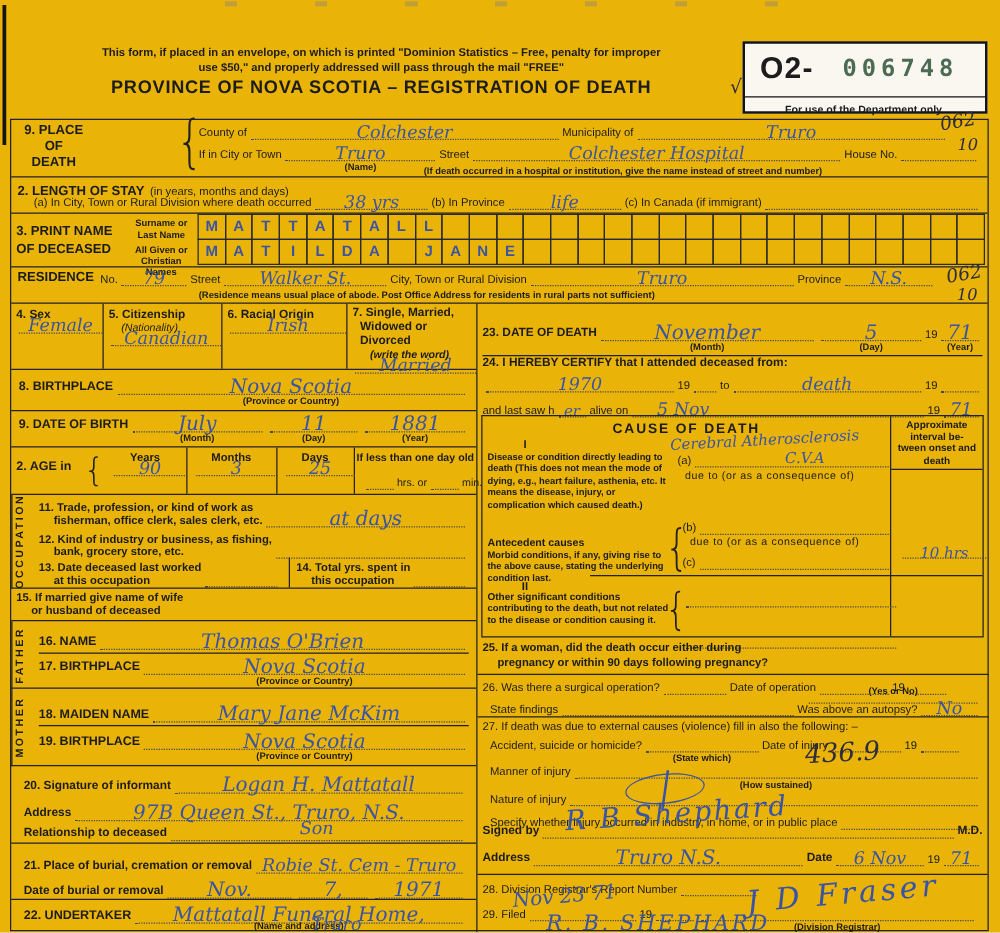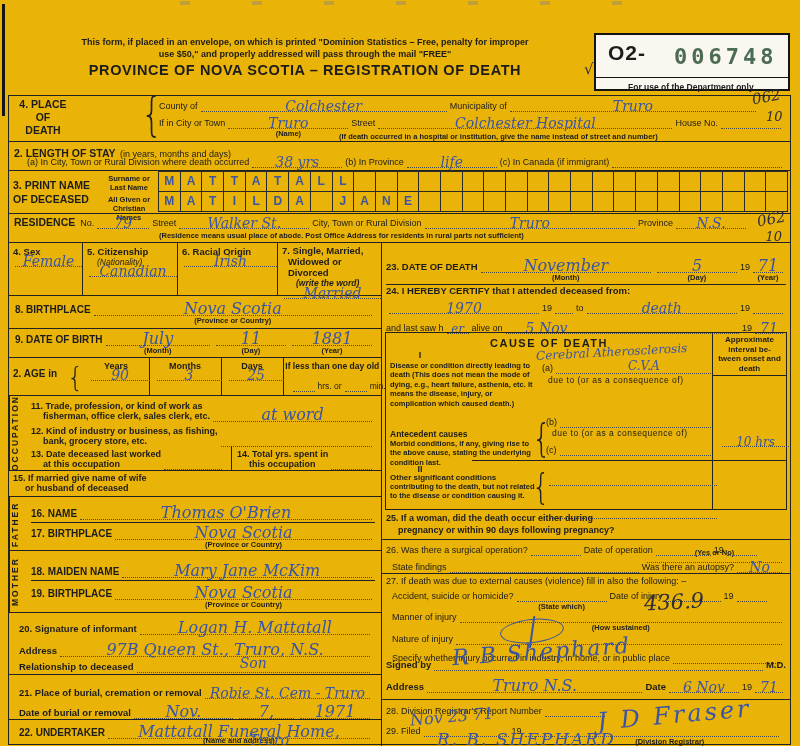--- a/index.html
+++ b/index.html
@@ -22,21 +22,21 @@
   .t95 { font-size:9.5px; }
   .t10 { font-size:10px; }
   .t105{ font-size:10.5px; }
   .t11 { font-size:11px; }
   .t14 { font-size:14.5px; letter-spacing:.6px; }
   
   .hw  { font-family:"DejaVu Serif", serif; font-style:italic; color:#3a54a5; font-size:14px; line-height:1; }
   .hw-sm { font-size:12px; }
   .hw-lg { font-size:16px; }
   .hw-dk { color:#2d2d3c; }
-  .stampnum { font-family:"DejaVu Sans Mono", monospace; font-weight:bold; color:#4b6b53; letter-spacing:4px; font-size:22px; }
+  .stampnum { font-family:"DejaVu Sans Mono", monospace; font-weight:bold; color:#4b6b53; letter-spacing:4px; font-size:19px; }
   
   .fl { display:flex; align-items:flex-end; white-space:nowrap; }
   .fl .lbl { flex:0 0 auto; padding-bottom:1px; }
   .dot { flex:1 1 auto; border-bottom:1px dotted #4a4a4a; margin:0 3px; height:13px; position:relative; min-width:8px; }
   .dot > .hwv { position:absolute; left:0; right:0; bottom:-2px; text-align:center; }
   .dot > .sub { position:absolute; top:13px; left:0; right:0; text-align:center; font-size:7.5px; font-weight:bold; white-space:nowrap; }
   .vert { writing-mode:vertical-rl; transform:rotate(180deg); text-align:center; font-weight:bold; letter-spacing:2px; font-size:8.5px; }
   .boxgrid { display:grid; grid-template-columns:repeat(29,1fr); position:absolute; left:150px; width:629px; height:20px; }
   .box-cell { border:1px solid #2a2a2a; margin-left:-1px; margin-top:-1px;
     font-family:"Liberation Sans",sans-serif; font-weight:bold; color:#3a54a5;
@@ -53,34 +53,34 @@
   <div class="abs" style="left:2px; top:4px; width:3px; height:112px; background:#141414;"></div>
   <div class="abs" style="left:180px; top:1px; width:480px; height:4px; opacity:.45; background:repeating-linear-gradient(90deg,#8d8676 0 10px,transparent 10px 72px);"></div>
 
   <div class="abs ctr b t9" style="left:50px; top:37px; width:510px; line-height:1.3;">
     <div>This form, if placed in an envelope, on which is printed "Dominion Statistics – Free, penalty for improper</div>
     <div>use $50," and properly addressed will pass through the mail "FREE"</div>
   </div>
   <div class="abs ctr b t14" style="left:40px; top:62px; width:530px;">PROVINCE OF NOVA SCOTIA – REGISTRATION OF DEATH</div>
 
   <div class="abs" style="left:594px; top:33px; width:196px; height:58px; border:2px solid #141414; background:#faf7f0;">
-    <span class="abs" style="left:12px; top:6px; font-size:21px; font-weight:bold; letter-spacing:1px;">O2-</span>
+    <span class="abs" style="left:12px; top:6px; font-size:24px; font-weight:bold; letter-spacing:1px;">O2-</span>
     <span class="abs stampnum" style="left:78px; top:9px;">006748</span>
     <div class="abs" style="left:0; right:0; top:42px; border-top:1.2px solid #141414;"></div>
   </div>
   <span class="abs hw" style="left:584px; top:62px; color:#2d2d3c; font-size:15px;">√</span>
   <div class="abs b t85" style="left:628px; top:82px;">For use of the Department only</div>
   <span class="abs hw hw-dk" style="left:752px; top:90px; font-size:15px; transform:rotate(-10deg);">062</span>
   <span class="abs hw hw-dk" style="left:766px; top:110px; font-size:13px;">10</span>
 
   <div class="frame">
 
     <div class="abs" style="left:0; top:0; width:781px; height:46px; border-bottom:1.2px solid #222;">
       <div class="abs ctr b t105" style="left:2px; top:2px; width:64px; line-height:1.25;">
-        <div>4. PLACE</div>
+        <div>9. PLACE</div>
         <div>OF</div>
         <div>DEATH</div>
       </div>
       <div class="abs brace" style="left:132px; top:-2px; font-size:34px; transform:scaleY(1.35);">{</div>
       <div class="abs fl t9" style="left:150px; top:3px; width:600px;">
         <span class="lbl">County of</span>
         <span class="dot">
             <span class="hwv hw">Colchester</span>
           </span>
         <span class="lbl">Municipality of</span>
@@ -311,21 +311,21 @@
             <span class="lbl">min.</span>
           </div>
         </div>
       </div>
 
       <div class="abs" style="top:153px; left:0; width:372px; height:75px; border-bottom:1.2px solid #222;">
         <div class="abs vert" style="left:0; top:0; width:15px; height:75px; border-right:1px solid #222;">OCCUPATION</div>
         <div class="abs fl t9" style="left:22px; top:2px; width:344px;">
           <span class="lbl b" style="font-weight:normal;"><span class="b">11. Trade, profession, or kind of work as</span><br><span class="b" style="padding-left:12px;">fisherman, office clerk, sales clerk, etc.</span></span>
           <span class="dot" style="height:24px;">
-              <span class="hwv hw hw-lg">at word</span>
+              <span class="hwv hw hw-lg">at days</span>
             </span>
         </div>
         <div class="abs fl t9" style="left:22px; top:27px; width:344px;">
           <span class="lbl"><span class="b">12. Kind of industry or business, as fishing,</span><br><span class="b" style="padding-left:12px;">bank, grocery store, etc.</span></span>
           <span class="dot" style="height:24px;"></span>
         </div>
         <div class="abs fl t9" style="left:22px; top:52px; width:194px;align-items:center;">
           <span class="lbl"><span class="b">13. Date deceased last worked</span><br><span class="b" style="padding-left:12px;">at this occupation</span></span>
           <span class="dot" style="height:22px;"></span>
         </div>
@@ -536,21 +536,21 @@
           <span class="lbl b" style="font-weight:normal;">26. Was there a surgical operation?</span>
           <span class="dot" style="flex:0 0 50px;"></span>
           <span class="lbl">Date of operation</span>
           <span class="dot" style="flex:0 0 55px;"></span>
           <span class="lbl">19</span>
           <span class="dot" style="flex:0 0 30px;"></span>
         </div>
         <div class="fl t9" style="margin:4px 6px 0 10px;">
           <span class="lbl">State findings</span>
           <span class="dot"></span>
-          <span class="lbl b" style="font-weight:normal;">Was there an autopsy?</span>
+          <span class="lbl b" style="font-weight:normal;">Was above an autopsy?</span>
           <span class="dot" style="flex:0 0 45px;">
               <span class="hwv hw">No</span>
             </span>
         </div>
       </div>
 
       <div class="abs" style="left:0; top:331px; width:409px; height:79px;">
         <div class="t9 b" style="padding:2px 0 0 4px; font-weight:normal;">27. If death was due to external causes (violence) fill in also the following: –</div>
         <div class="fl t9" style="margin:3px 6px 0 10px;">
           <span class="lbl">Accident, suicide or homicide?</span>

